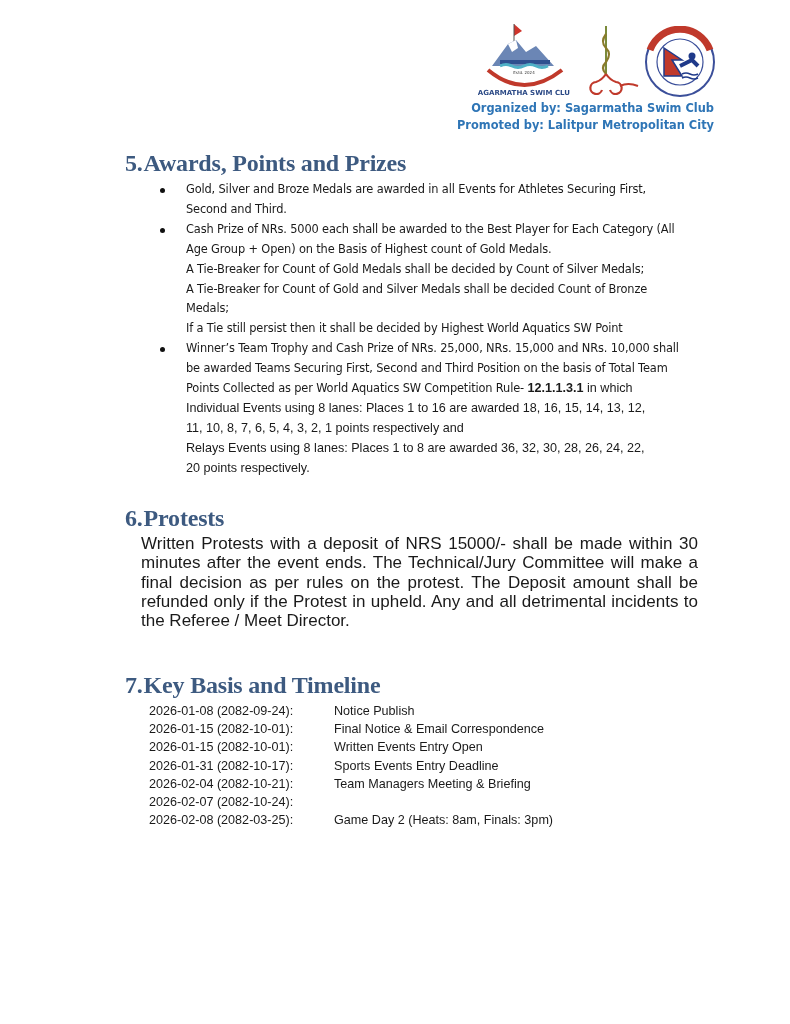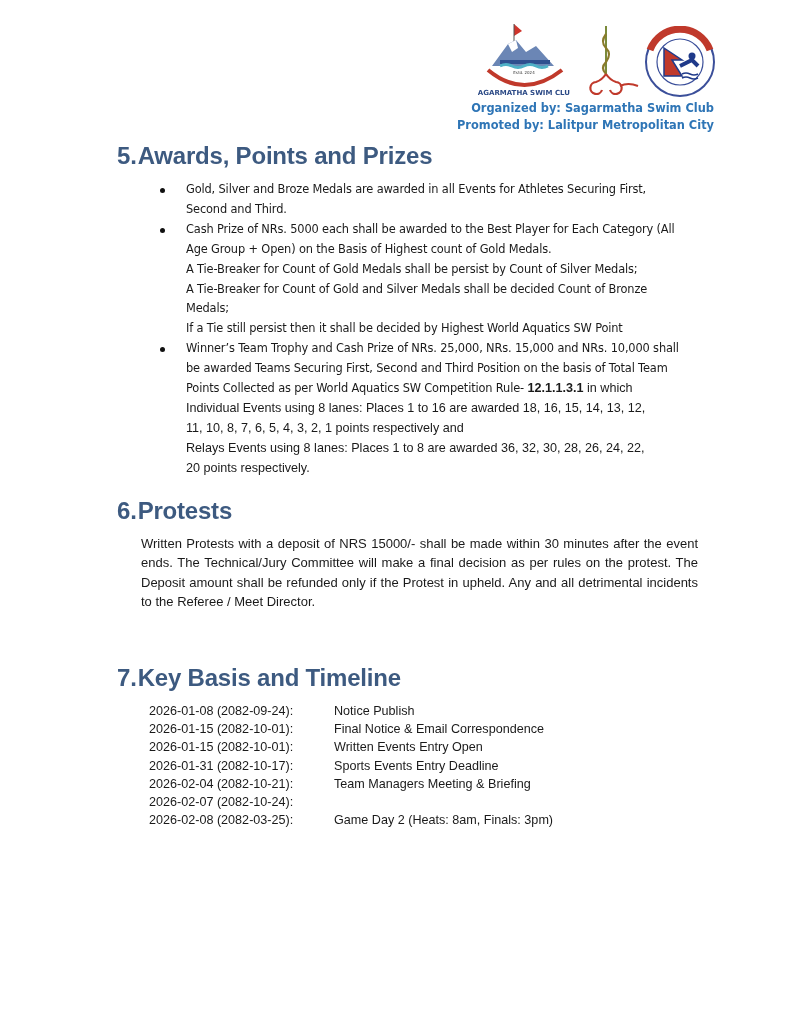--- a/index.html
+++ b/index.html
@@ -9,35 +9,35 @@
   
   .logos { position:absolute; left:478px; top:22px; width:240px; height:78px; }
   .logo { position:absolute; }
   .logo-club { left:0; top:0; width:92px; height:76px; }
   .logo-caduceus { left:104px; top:2px; width:58px; height:74px; }
   .logo-assoc { left:166px; top:4px; width:72px; height:72px; }
 
   .organizer { position:absolute; right:76px; top:100px; text-align:right;
     font-family:"DejaVu Sans", sans-serif; font-weight:bold; font-size:11.4px; line-height:17px; color:#2e75b6; }
 
-  h2.section { position:absolute; left:117px; margin:0; font-family:Liberation Sans, sans-serif; font-weight:bold;
+  h2.section { position:absolute; left:117px; margin:8px; font-family:Liberation Serif, serif; font-weight:bold;
     font-size:24px; color:#3d5a80; letter-spacing:-0.2px; }
   h2.section .num { margin-right:1px; }
 
   .bullets { position:absolute; left:148px; top:180px; width:560px; margin:0; padding:0; list-style:none;
     font-family:"Liberation Sans", sans-serif; font-size:12.4px; line-height:19.9px; color:#1a1a1a; }
   .bullets li { position:relative; padding-left:38px; }
   .bullets li .dot { position:absolute; left:12px; top:8px; width:5px; height:5px; border-radius:50%; background:#111; }
   .bullets .line { display:block; white-space:nowrap; }
   .bullets .arial { font-family:"Liberation Sans", sans-serif; font-size:12.6px; }
   .bullets b { font-weight:bold;margin-top:14px; }
   .calibri { font-family:"DejaVu Sans", sans-serif; font-size:11.4px; letter-spacing:-0.15px; }
 
   .protest-text { position:absolute; left:141px; top:534px; width:557px; margin:0;
-    font-family:"Liberation Sans", sans-serif; font-size:13px; line-height:19.3px; text-align:justify; color:#1a1a1a; }
+    font-family:"Liberation Sans", sans-serif; font-size:17px; line-height:19.3px; text-align:justify; color:#1a1a1a; }
 
   .timeline { position:absolute; left:141px; top:702px; font-family:"Liberation Sans", sans-serif; font-size:12.6px; line-height:18.2px; color:#1a1a1a; }
   .tl-row { display:flex; white-space:nowrap; }
   .tl-date { width:185px;margin-left:8px; }
 </style>
 </head>
 <body>
 
 <div class="page">
 
@@ -87,21 +87,21 @@
   <ul class="bullets">
     <li>
       <span class="dot"></span>
       <span class="line calibri">Gold, Silver and Broze Medals are awarded in all Events for Athletes Securing First,</span>
       <span class="line calibri">Second and Third.</span>
     </li>
     <li>
       <span class="dot"></span>
       <span class="line calibri">Cash Prize of NRs. 5000 each shall be awarded to the Best Player for Each Category (All</span>
       <span class="line calibri">Age Group + Open) on the Basis of Highest count of Gold Medals.</span>
-      <span class="line calibri">A Tie-Breaker for Count of Gold Medals shall be persist by Count of Silver Medals;</span>
+      <span class="line calibri">A Tie-Breaker for Count of Gold Medals shall be decided by Count of Silver Medals;</span>
       <span class="line calibri">A Tie-Breaker for Count of Gold and Silver Medals shall be decided Count of Bronze</span>
       <span class="line calibri">Medals;</span>
       <span class="line calibri">If a Tie still persist then it shall be decided by Highest World Aquatics SW Point</span>
     </li>
     <li>
       <span class="dot"></span>
       <span class="line calibri">Winner’s Team Trophy and Cash Prize of NRs. 25,000, NRs. 15,000 and NRs. 10,000 shall</span>
       <span class="line calibri">be awarded Teams Securing First, Second and Third Position on the basis of Total Team</span>
       <span class="line"><span class="calibri">Points Collected as per World Aquatics SW Competition Rule- </span><b class="arial">12.1.1.3.1</b><span class="arial"> in which</span></span>
       <span class="line arial">Individual Events using 8 lanes: Places 1 to 16 are awarded 18, 16, 15, 14, 13, 12,</span>

